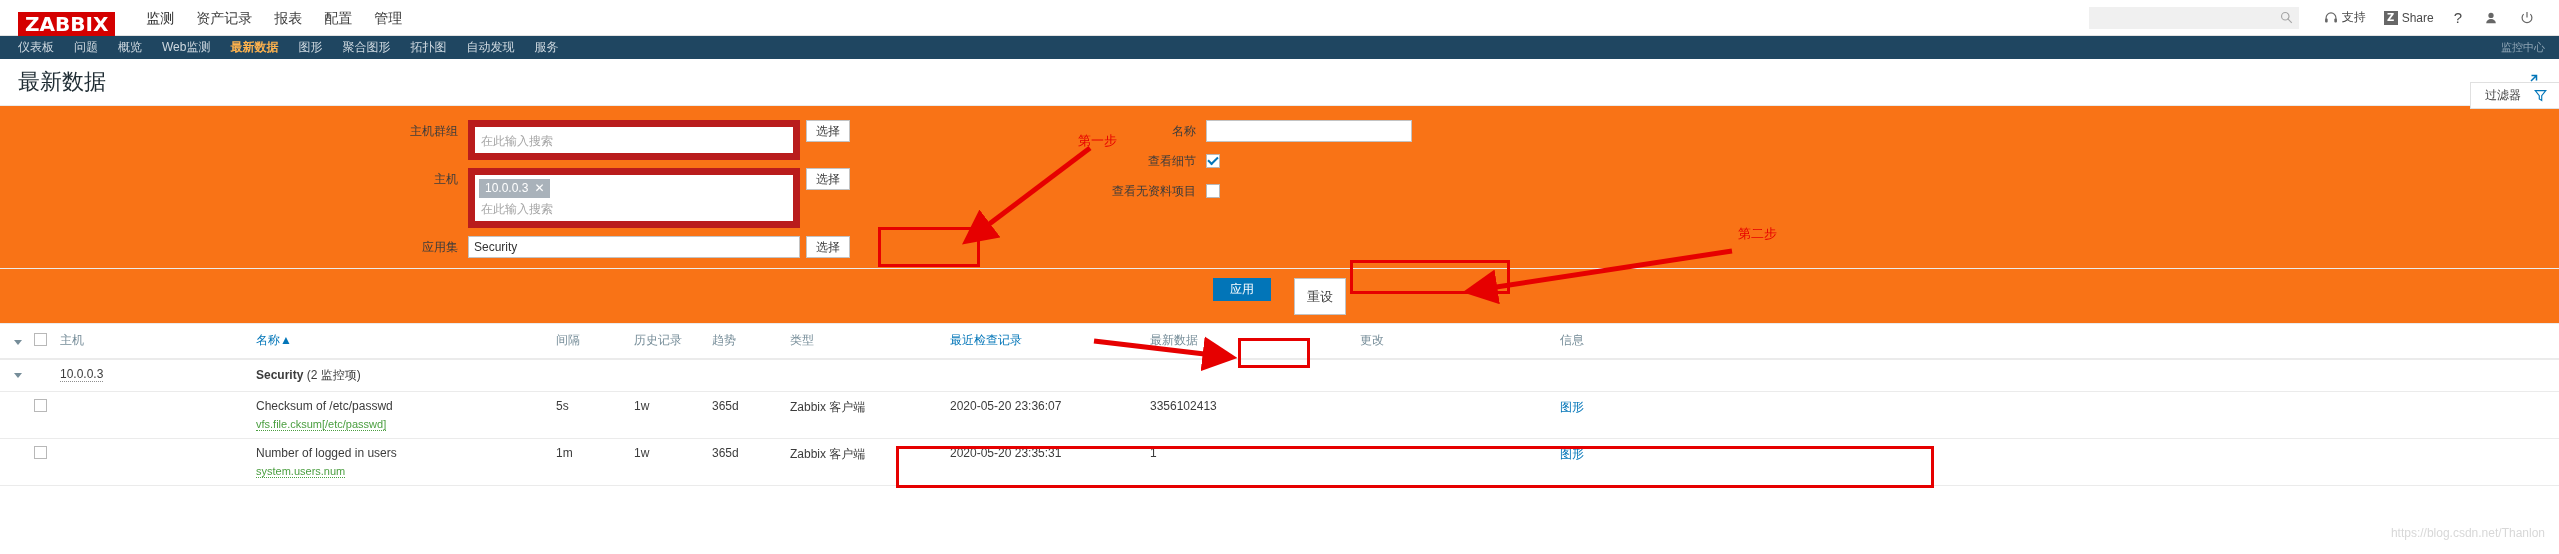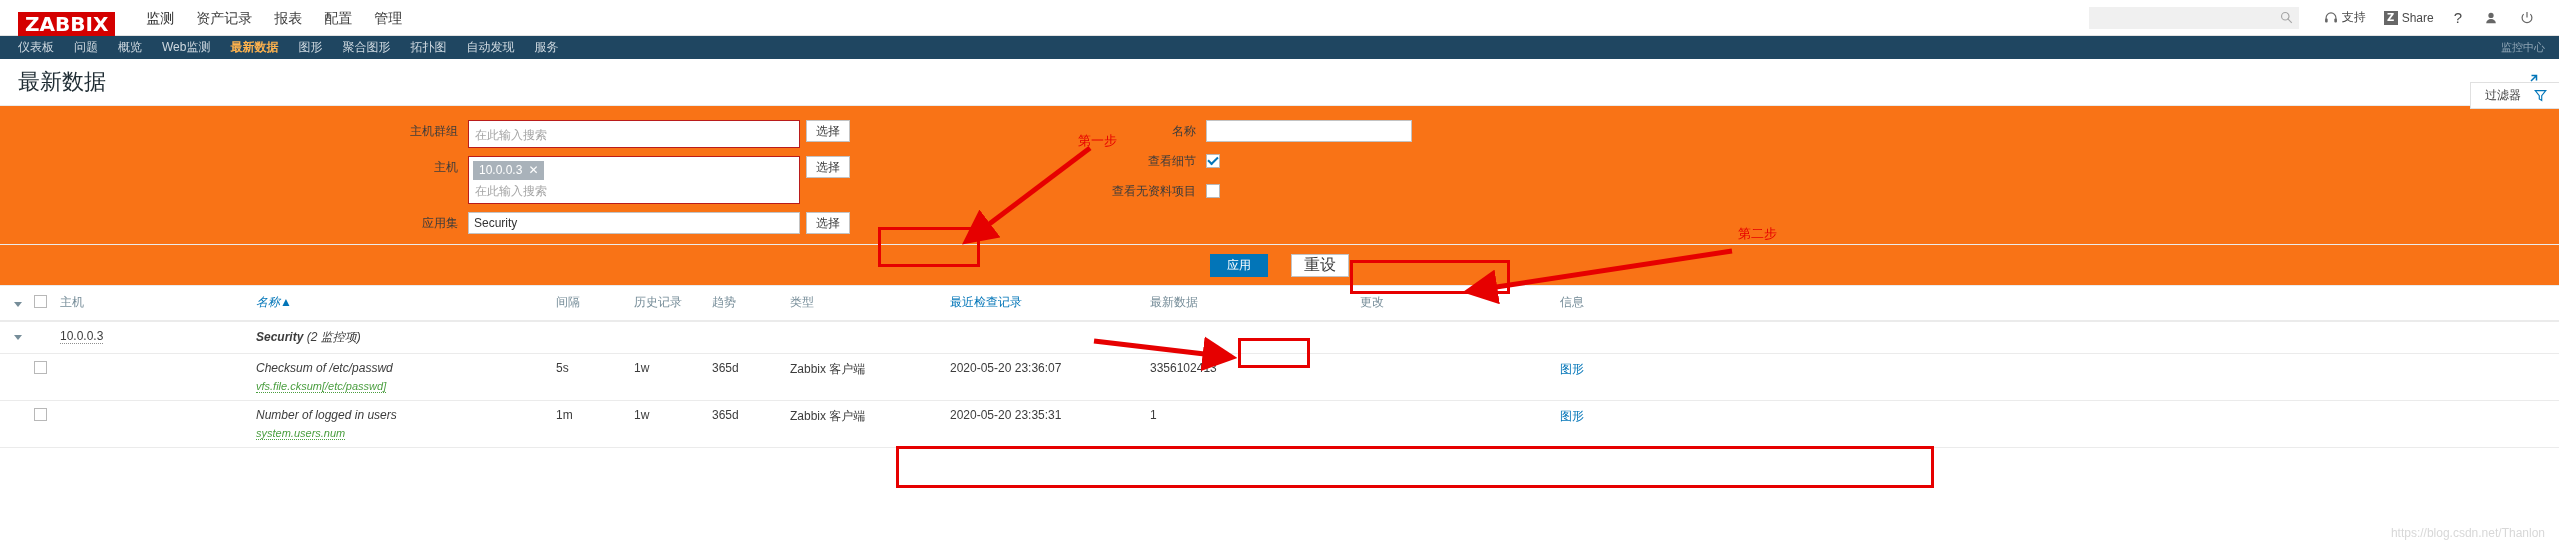--- a/index.html
+++ b/index.html
@@ -208,21 +208,21 @@
     font-size: 12px;
     padding: 0 5px;
     outline: none;
     color: #333;
     font-family: "Liberation Sans", sans-serif;
     line-height: 20px;
   }
   .finput::placeholder { color: #a5a5a5; }
   .multiselect {
     width: 332px;
-    border: 1px solid #b91c1c;
+    border: 7px solid #b91c1c;
     background: #fff;
     min-height: 22px;
     padding: 3px 4px 2px 4px;
   }
   .chip {
     display: inline-flex;
     align-items: center;
     gap: 6px;
     background: #a9b2ba;
     color: #fff;
@@ -294,22 +294,22 @@
     font-size: 12px;
     height: 23px;
     padding: 0 16px;
     cursor: pointer;
     font-family: "Liberation Sans", sans-serif;
   }
   .btn-reset {
     background: #fff;
     border: 1px solid #c3c3c3;
     color: #3c3c3c;
-    font-size: 16px;
-    height: 23px;
+    font-size: 13px;
+    height: 37px;
     padding: 0 12px;
     cursor: pointer;
     font-family: "Liberation Sans", sans-serif;
   }
 
   
   .data-table { width: 100%; border-collapse: collapse; }
   .data-table thead th {
     font-size: 12px;
     color: #768d99;
@@ -323,21 +323,21 @@
   .data-table tbody td {
     font-size: 12px;
     color: #3c3c3c;
     padding: 7px 6px;
     border-bottom: 1px solid #ebebeb;
     vertical-align: top;
   }
   .col-toggle { width: 26px; padding-left: 14px !important; }
   .col-cb { width: 26px; }
   .col-host { width: 196px; }
-  .col-name { width: 300px; font-style: italic; }
+  .col-name { width: 300px; }
   .col-interval { width: 78px; }
   .col-history { width: 78px; margin-left: 40px; }
   .col-trend { width: 78px; }
   .col-type { width: 160px; }
   .col-lastcheck { width: 200px; }
   .col-lastdata { width: 210px; }
   .col-change { width: 200px; }
   .triangle-down {
     display: inline-block;
     width: 0; height: 0;

